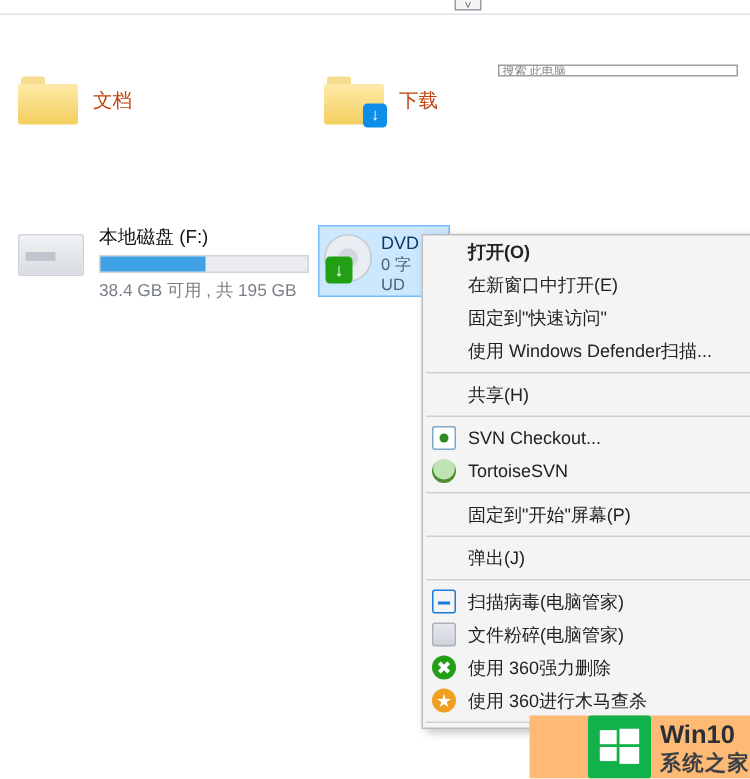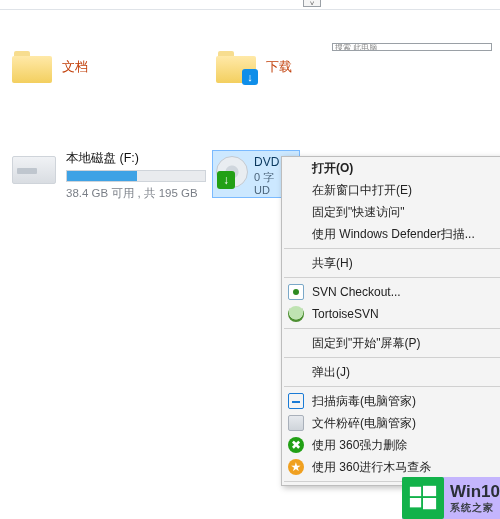--- a/index.html
+++ b/index.html
@@ -46,26 +46,26 @@
   .ic-svn{background:#fff;border:1px solid #7aa8c8;border-radius:2px;}
   .ic-svn:after{content:"";width:6px;height:6px;background:#2e8b22;border-radius:50%;}
   .ic-tort{background:radial-gradient(circle at 50% 40%,#bfe3b2 0 55%,#4d8f32 60% 100%);border-radius:50%;}
   .ic-scan{border:1px solid #1a7bd6;border-radius:2px;position:relative;}
   .ic-scan:after{content:"";position:absolute;left:3px;right:3px;top:7px;height:2px;background:#1a7bd6;}
   .ic-shred{background:linear-gradient(#e6e9ee,#cfd4da);border:1px solid #a9b0ba;border-radius:2px;}
   .ic-360a{background:#22a015;color:#fff;border-radius:50%;}
   .ic-360b{background:#f0a020;color:#fff;border-radius:50%;}
 
   
-  .wm{position:absolute;right:0;bottom:0;display:flex;align-items:center;gap:6px;background:#c4b5fd;}
+  .wm{position:absolute;right:0;bottom:0;display:flex;align-items:center;gap:6px;background:#fdba74;padding-left:39px;}
   .wm .logo{width:42px;height:42px;background:#12b24a;display:flex;align-items:center;justify-content:center;border-radius:2px;}
   .wm .logo svg{width:30px;height:30px;}
   .wm .txt{display:flex;flex-direction:column;line-height:1.15;font-weight:600;}
   .wm .t1{font-size:17px;color:#2a2f36;}
-  .wm .t2{font-size:10px;color:#3a3f46;letter-spacing:1px;}
+  .wm .t2{font-size:14px;color:#3a3f46;letter-spacing:1px;}
 </style>
 </head>
 <body>
 
 <div class="top-bar"></div>
 <div class="nav-dd">˅</div>
 <div class="top-field" style="left:332px;width:160px;" title="搜索 此电脑">
   <span>搜索 此电脑</span>
 </div>
 

